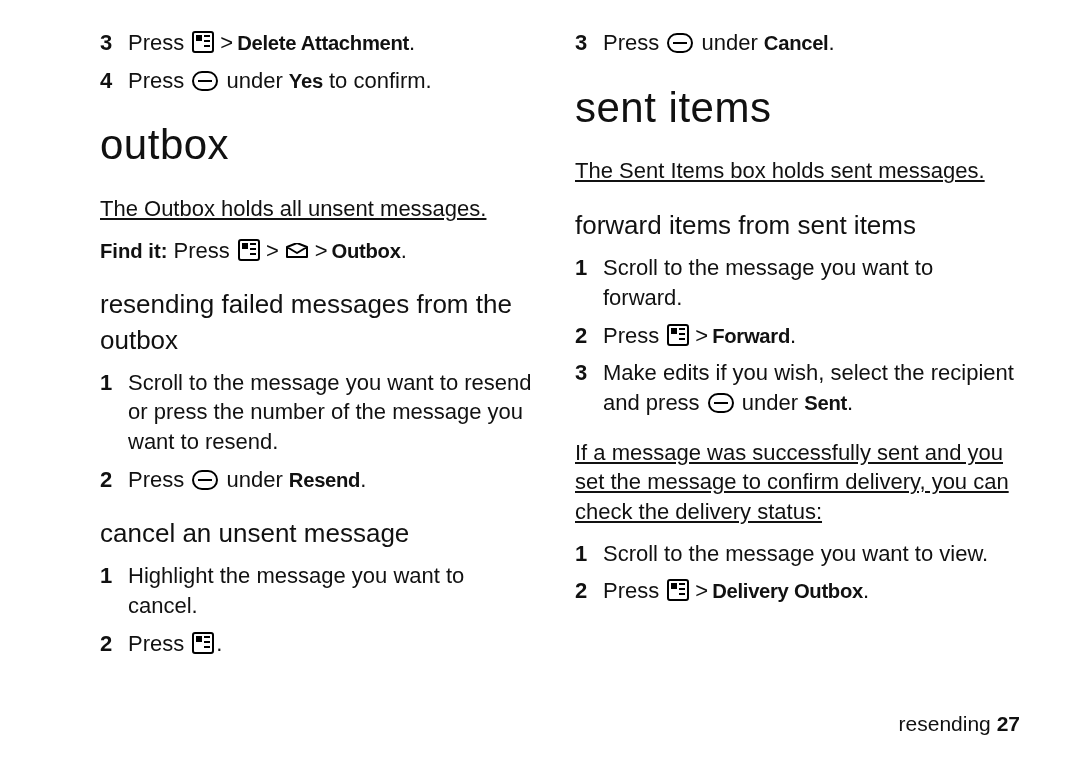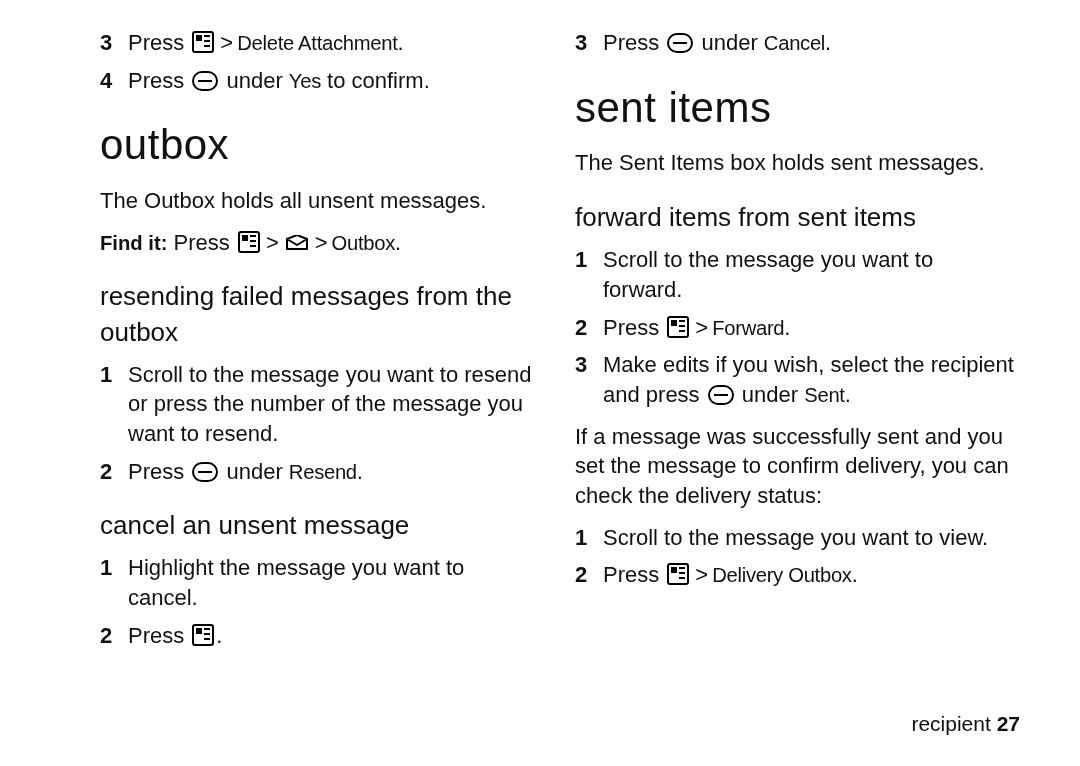--- a/index.html
+++ b/index.html
@@ -46,32 +46,33 @@
   .step .num {
     width: 28px;
     flex: 0 0 28px;
     font-weight: 700;
     font-family: Arial, sans-serif;
   }
   .step .body {
     flex: 1;
   }
   p.intro {
-    margin: 12px 0 12px 0;
+    margin: 20px 0 12px 0;
+    text-decoration: underline;
   }
   .findit {
     margin: 8px 0 4px 0;
   }
   .bold {
     font-weight: 700;
     font-family: Arial, sans-serif;
     font-size: 0.92em;
   }
   .boldcond {
-    font-weight: 400;
+    font-weight: 700;
     font-family: "Arial Narrow", Arial, sans-serif;
     letter-spacing: -0.3px;
     font-size: 0.92em;
   }
   
   .icon {
     display: inline-block;
     vertical-align: -3px;
     margin: 0 2px;
   }
@@ -235,16 +236,16 @@
         <div class="num">2</div>
         <div class="body">
           <span>Press </span><span class="icon icon-menu"></span><span class="gt"> &gt; </span><span class="boldcond">Delivery Outbox</span><span>.</span>
         </div>
       </div>
 
     </div>
   </div>
 
   <div class="footer">
-    <span>recipient</span>
+    <span>resending</span>
     <span class="pg">27</span>
   </div>
 </div>
 
 </body></html>

